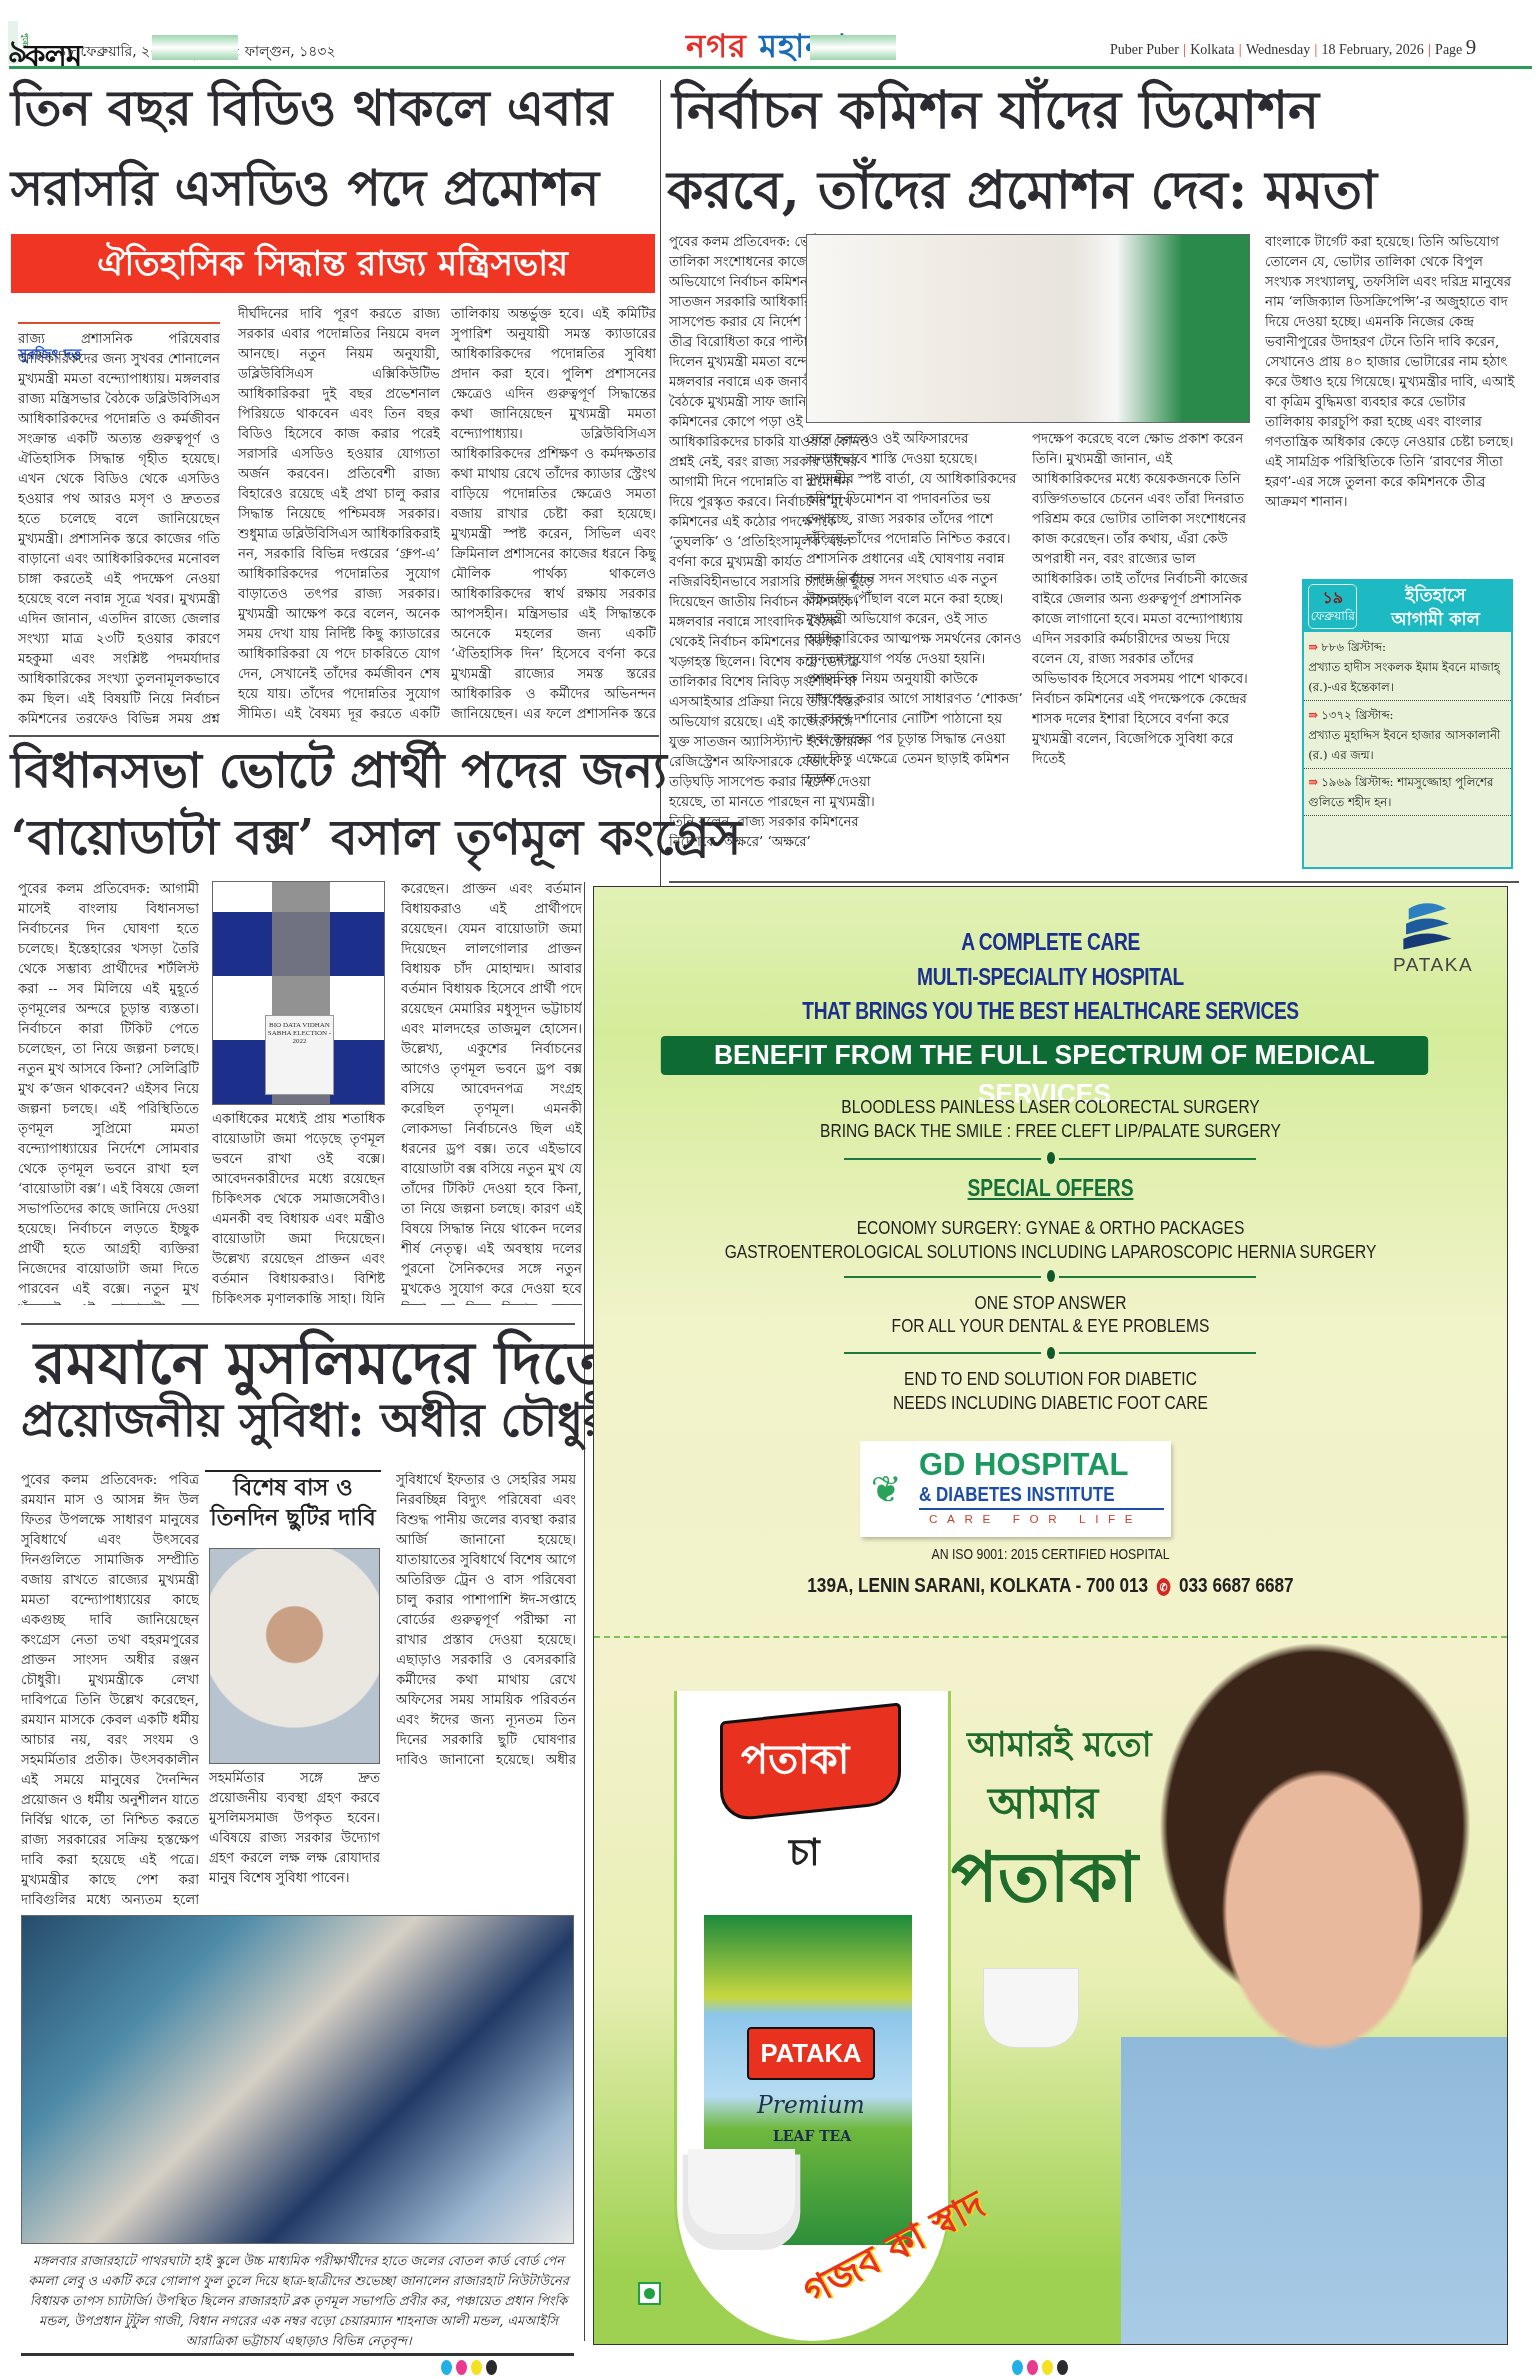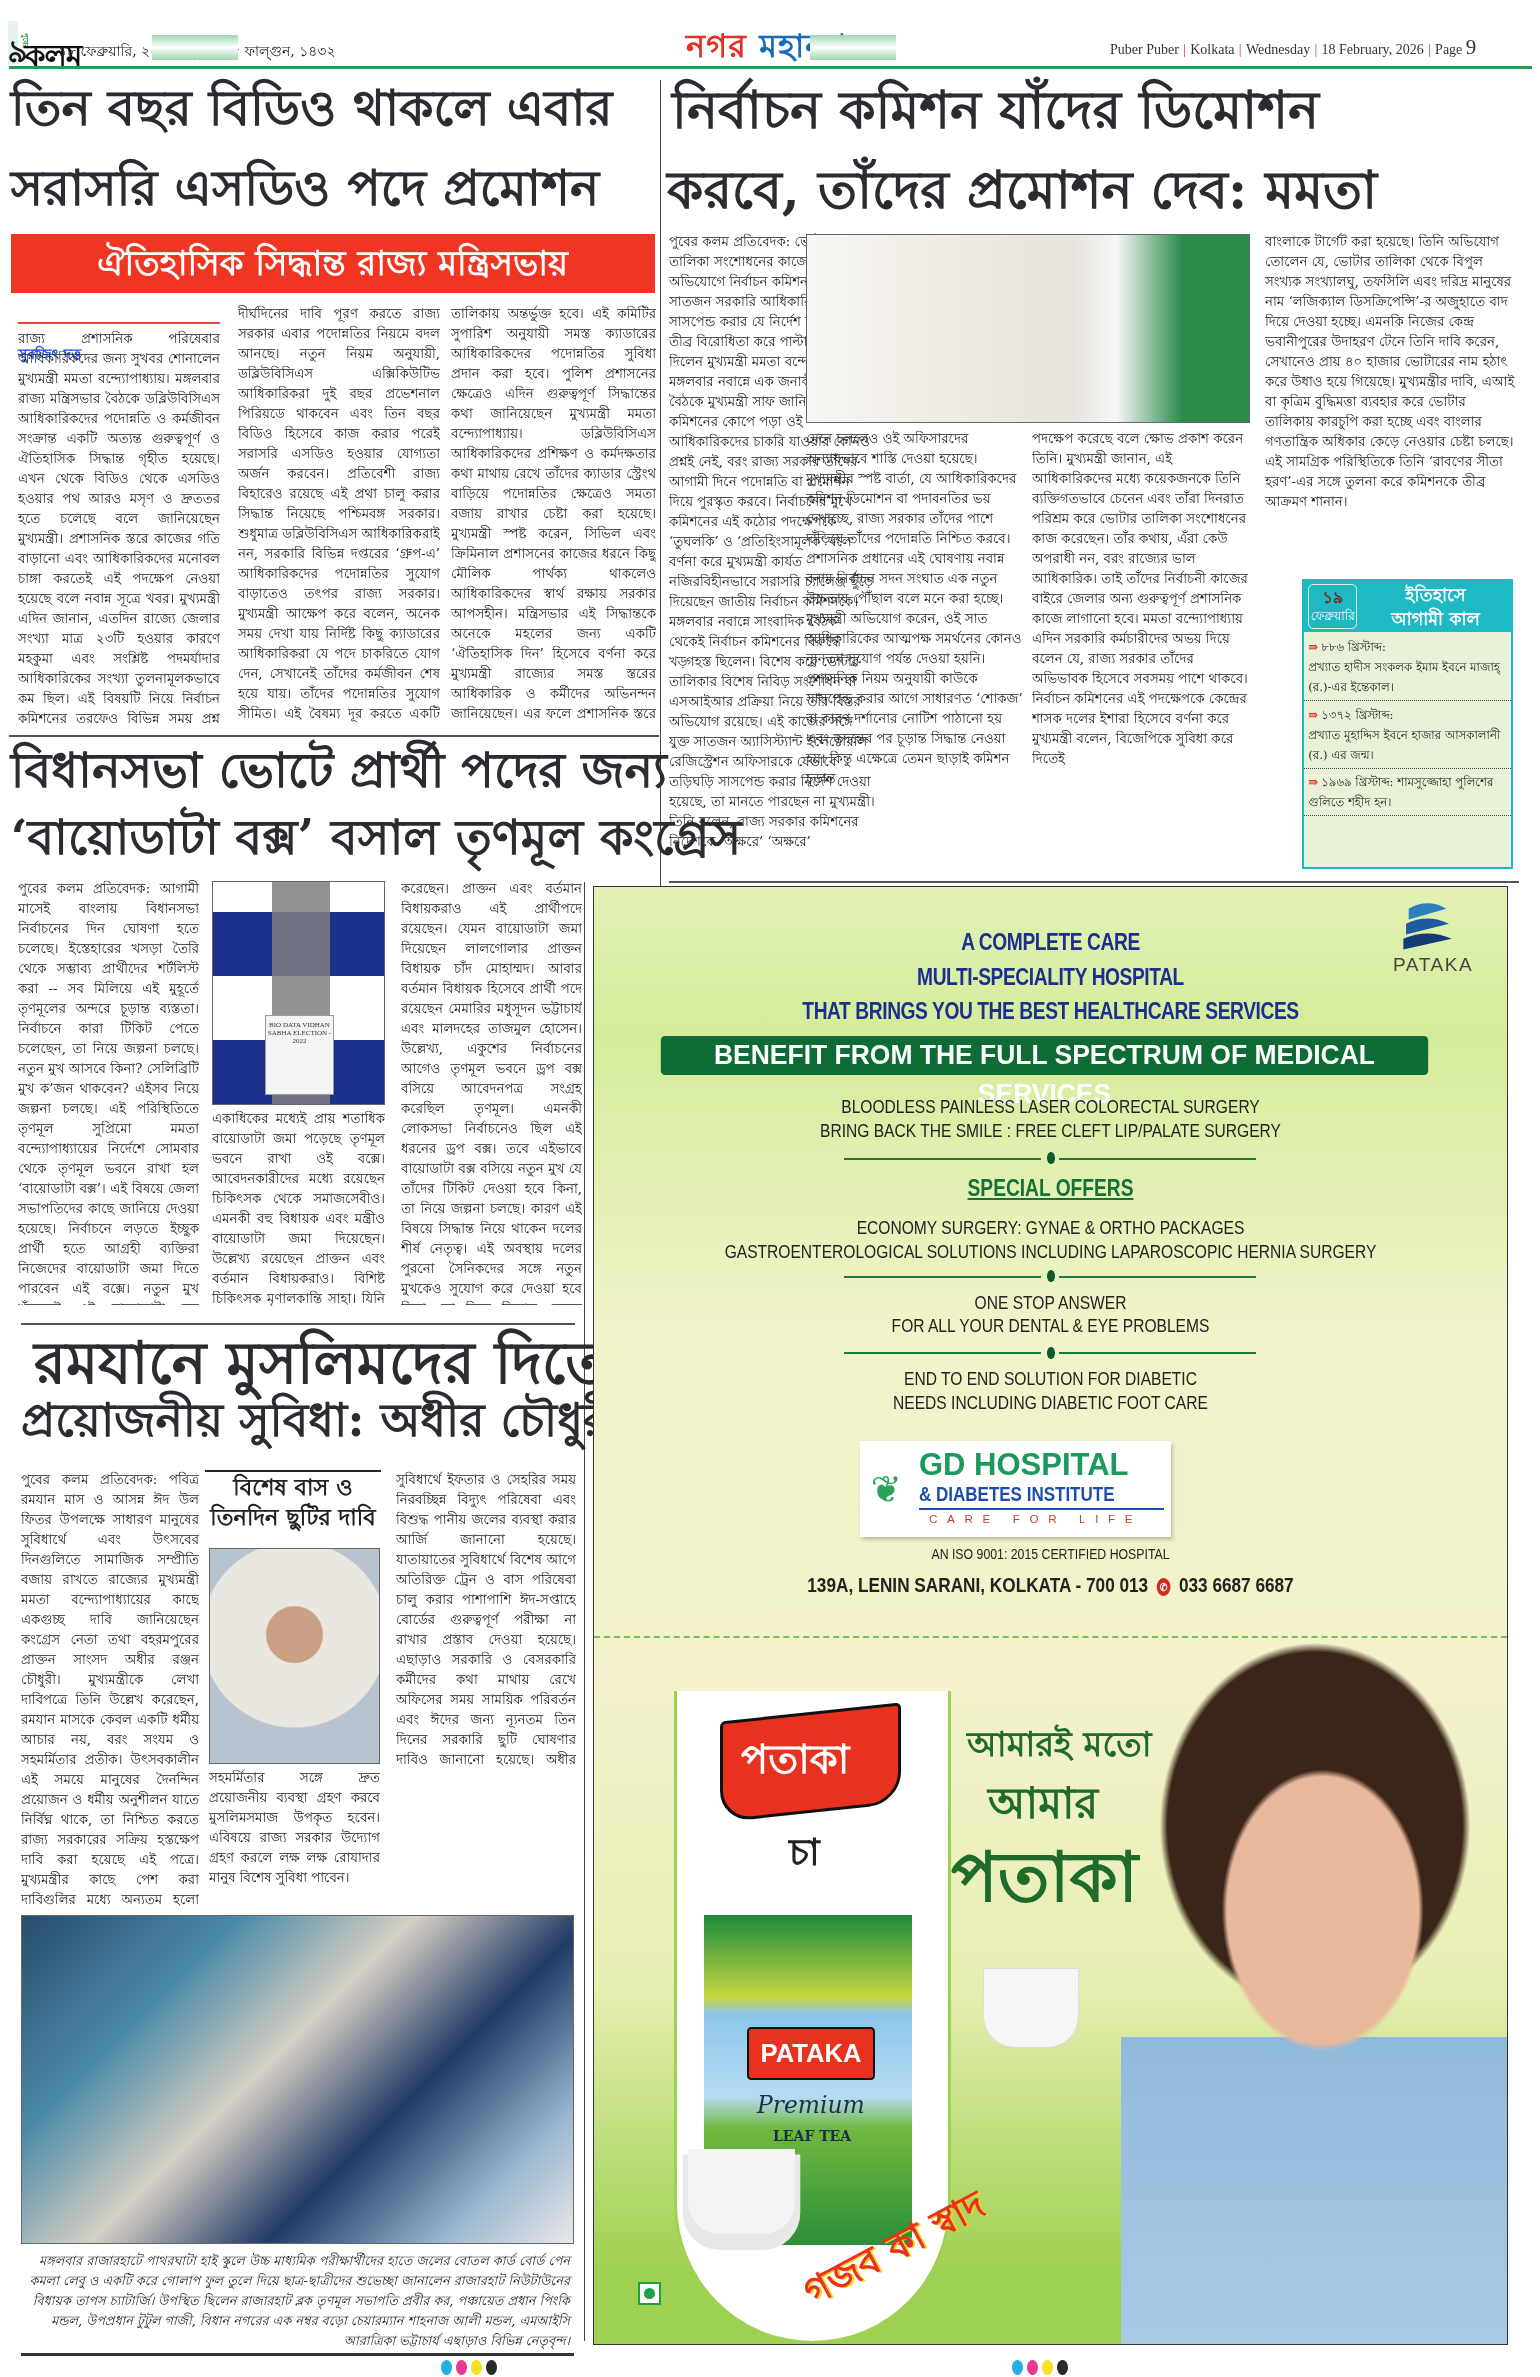--- a/index.html
+++ b/index.html
@@ -102,21 +102,21 @@
            background: radial-gradient(ellipse 26% 20% at 52% 38%, #e8b99c 0 95%, transparent 100%),
                        radial-gradient(ellipse 40% 26% at 50% 26%, #3b2418 0 95%, transparent 100%),
                        linear-gradient(180deg, transparent 0 56%, #8fb9da 56%, #a9cbe6 100%); }
   .cup { left: 389px; top: 1081px; width: 96px; height: 80px; background: #f6f6f6; border-radius: 0 0 32px 32px; border: 1.1px solid #ddd; }
   .veg-mark { left: 44px; top: 1395px; width: 23.4px; height: 23.4px; border: 2.1px solid #1fa045; background: #fff; }
   .veg-mark::after { content: ""; position: absolute; left: 4.3px; top: 4.3px; width: 10.7px; height: 10.7px; border-radius: 50%; background: #1fa045; }
 
   .reg-dots { display: flex; gap: 4.3px; }
   .reg-dots span { width: 10.7px; height: 15px; border-radius: 50%; }
 
-  .caption { font-size: 12.8px; line-height: 20px; color: #222; text-align: right; font-style: italic; font-family: "DejaVu Serif", serif; }
+  .caption { font-size: 12.8px; line-height: 20px; color: #222; text-align: center; font-style: italic; font-family: "DejaVu Serif", serif; }
 </style>
 </head>
 <body>
 
 <div class="abs mast">
   <div class="abs pageno-box"></div>
   <div class="abs pageno">৯</div>
   <div class="abs brand-small">পুবের</div>
   <div class="abs brand">কলম</div>
   <div class="abs dateline-bn">

